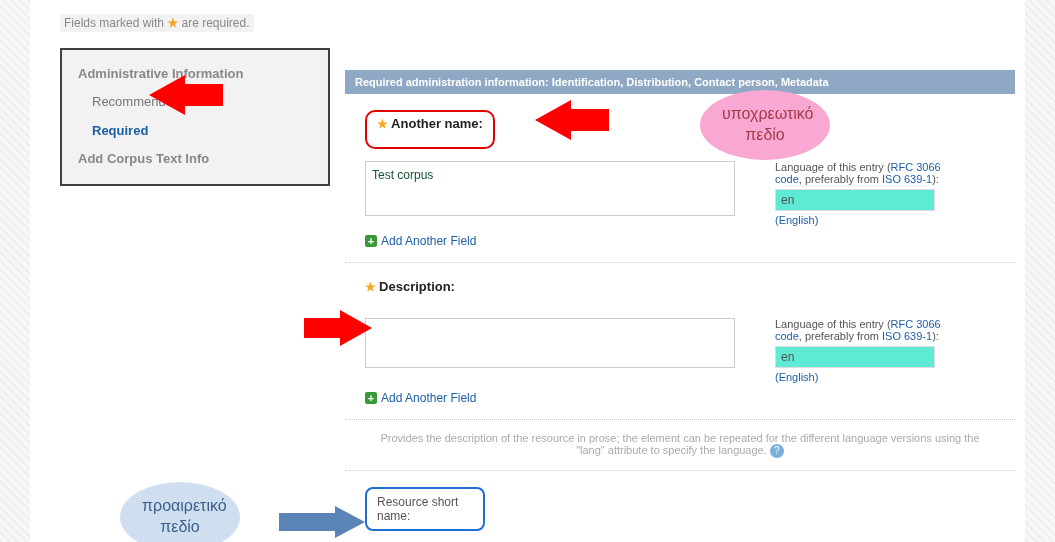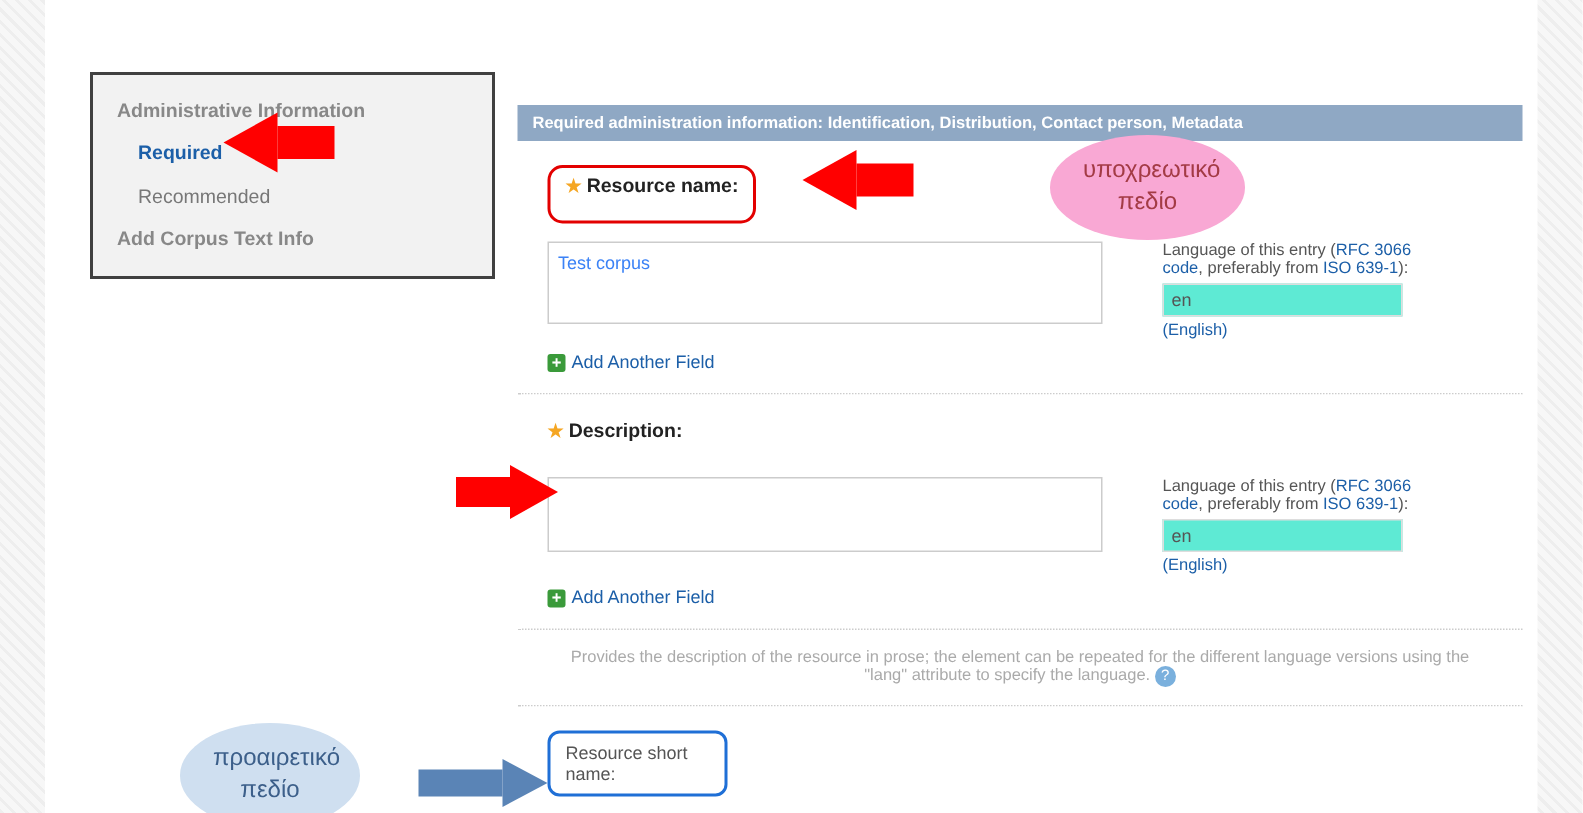--- a/index.html
+++ b/index.html
@@ -14,21 +14,21 @@
   .sidebar .item.active { color:#1c5fa8; font-weight:bold; }
   .form-area { position:absolute; left:345px; top:48px; width:670px; }
   .admin-bar { background:#8fa8c4; color:#fff; font-size:11px; padding:6px 10px; font-weight:bold;margin-top:22px; }
   .ident-bar { background:#4a7ab3; color:#fff; font-size:12px; font-weight:bold; padding:5px 10px; }
   .help-circle { display:inline-block; width:13px; height:13px; border-radius:50%; background:#7ab0dd; color:#fff; font-size:9px; text-align:center; line-height:13px; vertical-align:middle; margin-left:2px; }
   .section { border-bottom:1px dotted #ccc; padding:16px 20px 14px 20px; position:relative; background:#fff; }
   .label-row { font-weight:bold; color:#222; font-size:13px; margin-bottom:12px; display:inline-block; }
   .label-box-red { border:2px solid #e30000; border-radius:10px; padding:4px 10px; display:inline-block; }
   .label-box-blue { border:2px solid #1f6fd6; border-radius:8px; padding:6px 10px; display:inline-block; font-weight:normal; font-size:12px; color:#555; width:120px; }
   .row-flex { display:flex; align-items:flex-start; gap:40px; }
-  .textarea-box { width:370px; height:55px; border:1px solid #ccc; padding:6px; font-size:12px; color:#3b82f6; resize:none; }
+  .textarea-box { width:370px; height:55px; border:1px solid #ccc; padding:6px; font-size:12px; color:#14532d; resize:none; }
   .lang-box { width:180px; font-size:11px; color:#555; }
   .lang-box .lnk { color:#1c5fa8; }
   .lang-input { width:160px; background:#5eead4; border:1px solid #ddd; padding:3px 5px; margin-top:4px; font-size:12px; color:#555; }
   .lang-name { color:#1c5fa8; font-size:11px; margin-top:3px; }
   .add-field { color:#1c5fa8; font-size:12px; margin-top:8px; cursor:pointer; }
   .add-field .plus { display:inline-block; width:12px; height:12px; background:#3a9a3a; color:#fff; font-weight:bold; font-size:11px; line-height:12px; text-align:center; border-radius:2px; margin-right:4px; }
   .helptext { color:#aaa; font-size:11px; text-align:center; padding:12px 30px; background:#fff; border-bottom:1px dotted #ccc; }
   .helptext .q { display:inline-block; width:14px; height:14px; border-radius:50%; background:#7ab0dd; color:#fff; font-size:10px; line-height:14px; text-align:center; }
   .callout-red { position:absolute; background:#f9a8d4; color:#a33b45; padding:14px 22px; border-radius:50%/50%; font-family: 'Times New Roman', serif; font-size:16px; text-align:center; line-height:1.3; }
   .callout-blue { position:absolute; background:#cfdff0; color:#3c5f8a; padding:14px 22px; border-radius:50%/50%; font-family: 'Times New Roman', serif; font-size:16px; text-align:center; line-height:1.3; }
@@ -39,35 +39,38 @@
   .arrow-blue-right { position:absolute; width:0; height:0; border-top:16px solid transparent; border-bottom:16px solid transparent; border-left:30px solid #5a84b6; }
   .arrow-blue-right::before { content:""; position:absolute; right:30px; top:-9px; width:56px; height:18px; background:#5a84b6; }
   .short-row { display:flex; align-items:center; gap:16px; }
 </style>
 </head>
 <body>
 
 <div class="page">
   <div class="content-bg"></div>
 
+  <div class="req-note">
+    <span>Fields marked with </span><span class="star">★</span><span> are required.</span>
+  </div>
 
   <div class="sidebar">
     <div class="heading">Administrative Information</div>
+    <div class="item">Recommended</div>
     <div class="item active">Required</div>
-    <div class="item">Recommended</div>
     <div class="heading">Add Corpus Text Info</div>
   </div>
 
   <div class="form-area">
     <div class="admin-bar">Required administration information: Identification, Distribution, Contact person, Metadata</div>
 
     <div class="section">
       <div class="label-box-red">
         <span class="star">★</span>
-        <span class="label-row">Resource name:</span>
+        <span class="label-row">Another name:</span>
       </div>
       <div class="row-flex" style="margin-top:12px;">
         <textarea class="textarea-box" style="">Test corpus</textarea>
         <div class="lang-box">
           <span>Language of this entry (</span><span class="lnk">RFC 3066 code</span><span>, preferably from </span><span class="lnk">ISO 639-1</span><span>):</span>
           <input class="lang-input" value="en" style="">
           <div class="lang-name">(English)</div>
         </div>
       </div>
       <div class="add-field"><span class="plus">+</span><span>Add Another Field</span></div>

